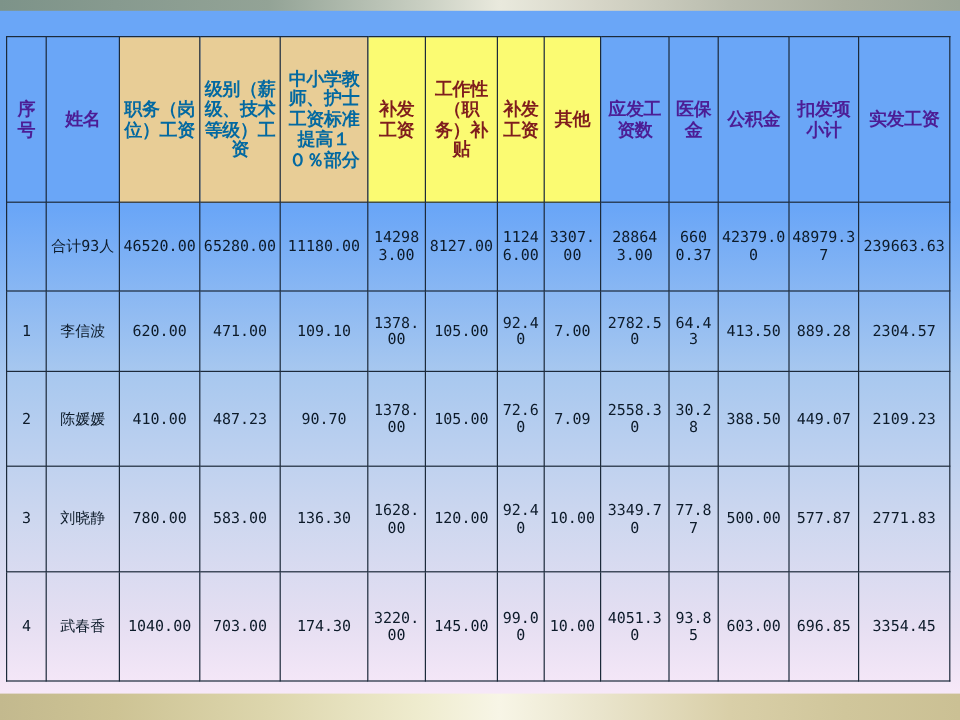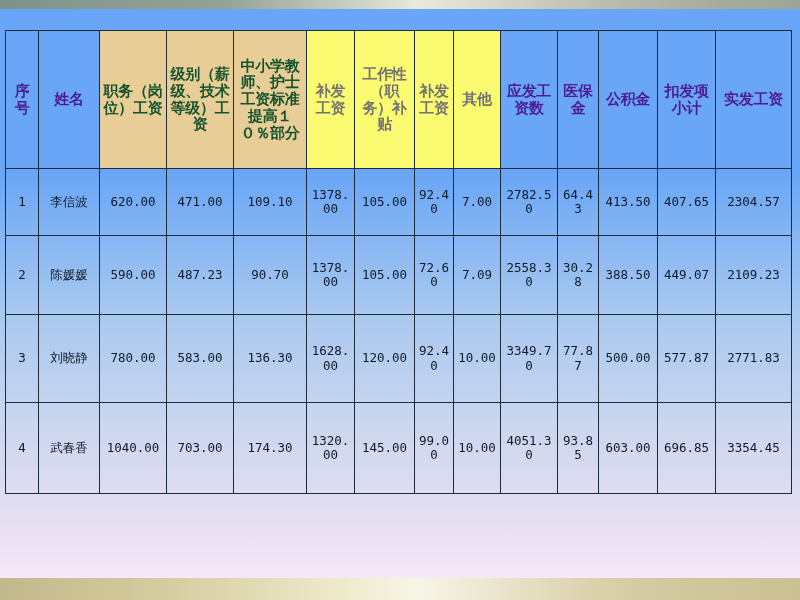--- a/index.html
+++ b/index.html
@@ -68,25 +68,25 @@
     font-family: "DejaVu Sans", "Liberation Sans", sans-serif;
     font-weight: bold;
     font-size: 15px;
     line-height: 1.12;
     color: #4c1d95;
     background: #6aa6f7;
     letter-spacing: -0.3px;
   }
   #payroll-table thead th.hdr-tan {
     background: #e8cd96;
-    color: #14532d;
+    color: #0369a1;
   }
   #payroll-table thead th.hdr-yellow {
     background: #fbfb72;
-    color: #737373;
+    color: #7f1d1d;
   }
 
   
   tr.row-total td { height: 74px; font-size: 13px; }
   tr.row-1 td { height: 67px; }
   tr.row-2 td { height: 79px; }
   tr.row-3 td { height: 88px; }
   tr.row-4 td { height: 91px; }
 
   td.cell-yellow { background: #fbfb72; }
@@ -152,40 +152,56 @@
           <th class="hdr-yellow">补发工资</th>
           <th class="hdr-yellow">其他</th>
           <th>应发工资数</th>
           <th>医保金</th>
           <th>公积金</th>
           <th>扣发项小计</th>
           <th>实发工资</th>
         </tr>
     </thead>
     <tbody id="table-body">
+        <tr class="row-total">
+          <td></td>
+          <td class="total-label">合计93人</td>
+          <td>46520.00</td>
+          <td>65280.00</td>
+          <td>11180.00</td>
+          <td>142983.00</td>
+          <td>8127.00</td>
+          <td>11246.00</td>
+          <td>3307.00</td>
+          <td>288643.00</td>
+          <td>6600.37</td>
+          <td>42379.00</td>
+          <td>48979.37</td>
+          <td>239663.63</td>
+        </tr>
         <tr class="row-1">
           <td>1</td>
           <td class="name-cell">李信波</td>
           <td>620.00</td>
           <td>471.00</td>
           <td>109.10</td>
           <td class="cell-yellow">1378.00</td>
           <td class="cell-yellow">105.00</td>
           <td class="cell-yellow">92.40</td>
           <td class="cell-yellow">7.00</td>
           <td>2782.50</td>
           <td>64.43</td>
           <td>413.50</td>
-          <td>407.65</td>
+          <td>889.28</td>
           <td>2304.57</td>
         </tr>
         <tr class="row-2">
           <td>2</td>
           <td class="name-cell">陈媛媛</td>
-          <td>590.00</td>
+          <td>410.00</td>
           <td>487.23</td>
           <td>90.70</td>
           <td class="cell-yellow">1378.00</td>
           <td class="cell-yellow">105.00</td>
           <td class="cell-yellow">72.60</td>
           <td class="cell-yellow">7.09</td>
           <td>2558.30</td>
           <td>30.28</td>
           <td>388.50</td>
           <td>449.07</td>
@@ -206,21 +222,21 @@
           <td>500.00</td>
           <td>577.87</td>
           <td>2771.83</td>
         </tr>
         <tr class="row-4">
           <td>4</td>
           <td class="name-cell">武春香</td>
           <td>1040.00</td>
           <td>703.00</td>
           <td>174.30</td>
-          <td class="cell-yellow">1320.00</td>
+          <td class="cell-yellow">3220.00</td>
           <td class="cell-yellow">145.00</td>
           <td class="cell-yellow">99.00</td>
           <td class="cell-yellow">10.00</td>
           <td>4051.30</td>
           <td>93.85</td>
           <td>603.00</td>
           <td>696.85</td>
           <td>3354.45</td>
         </tr>
       </tbody>

